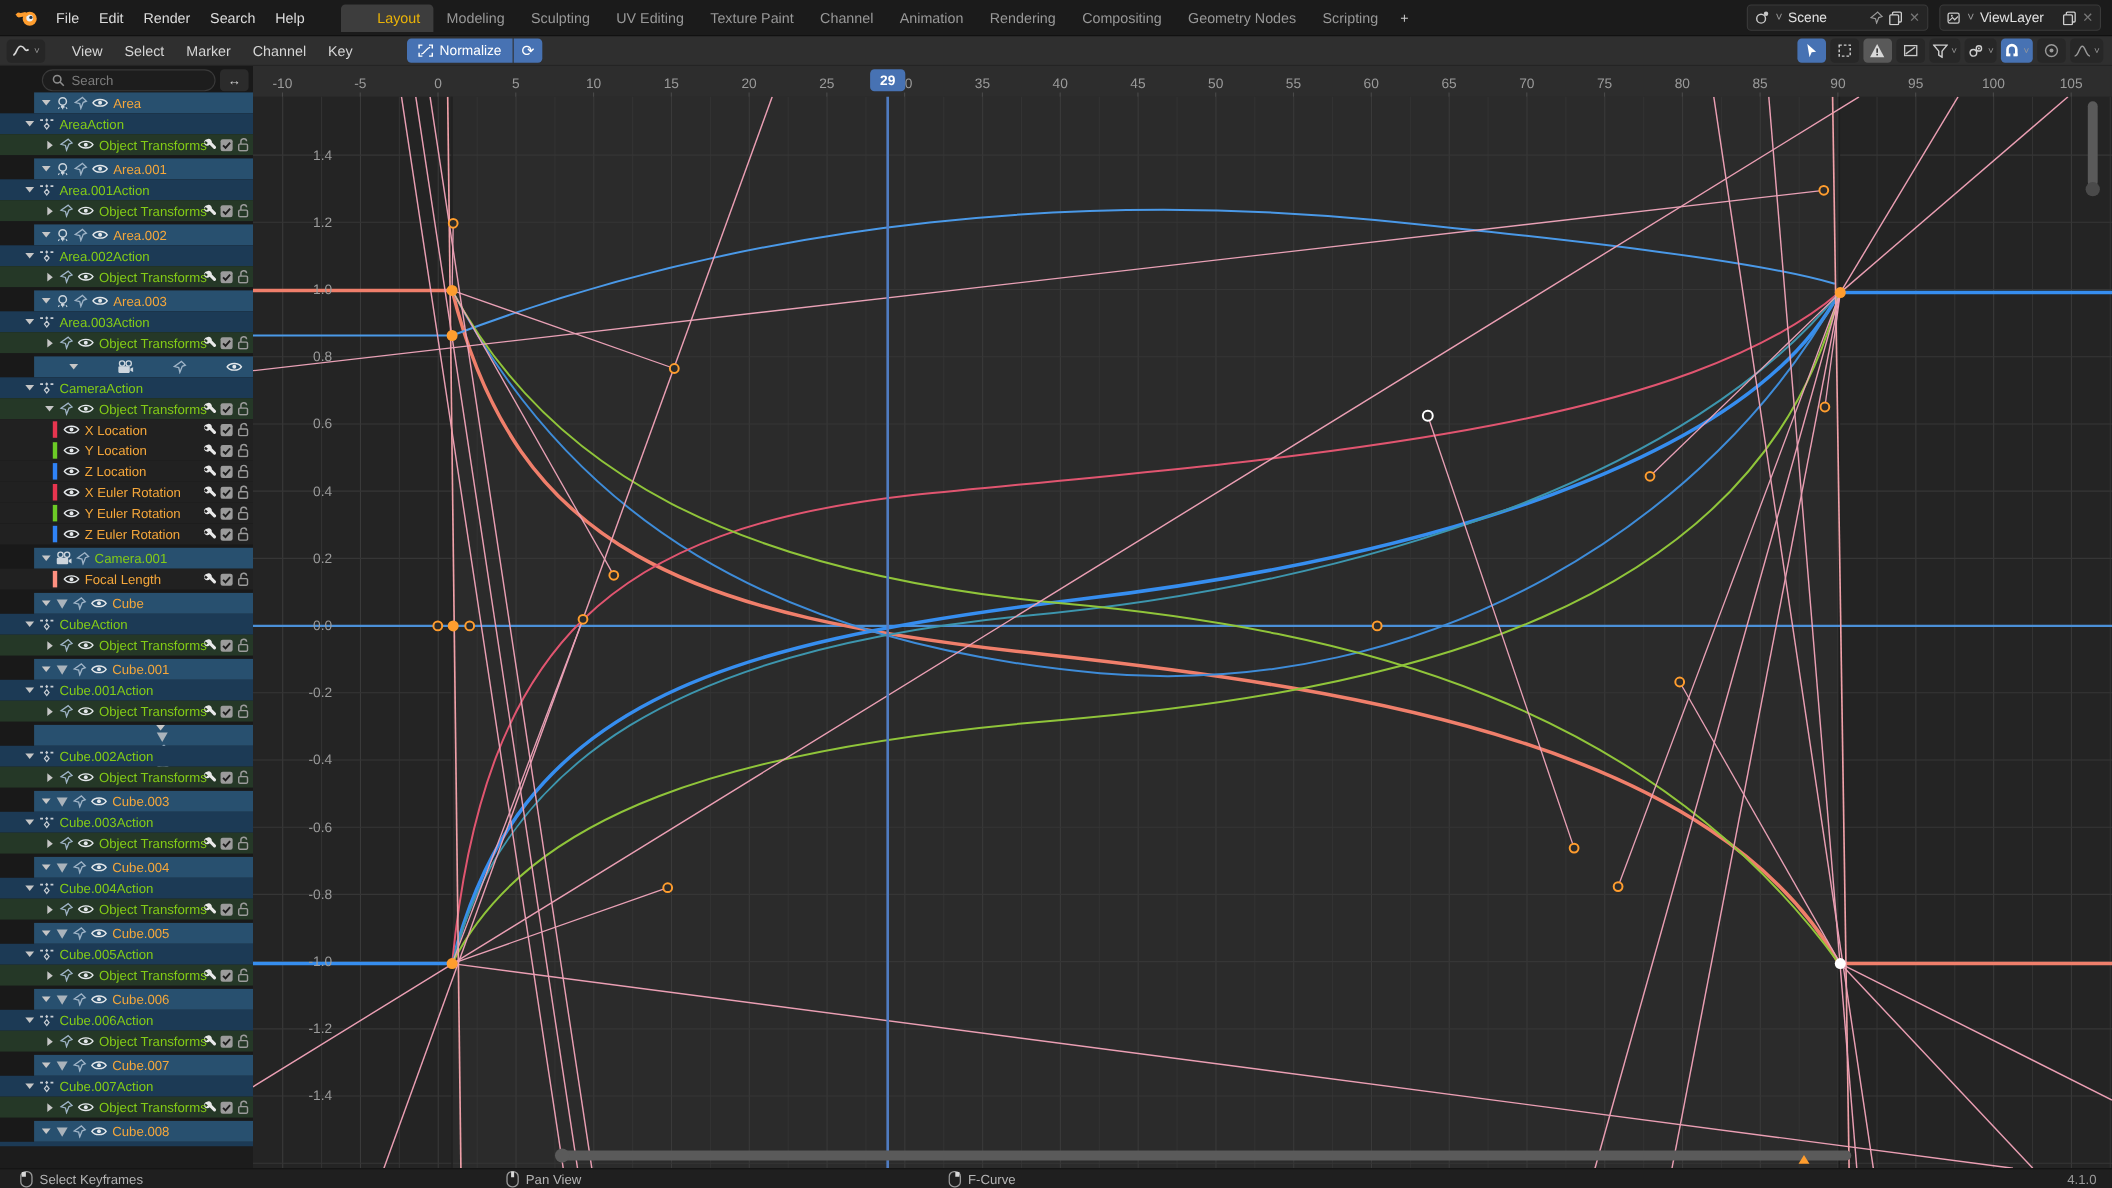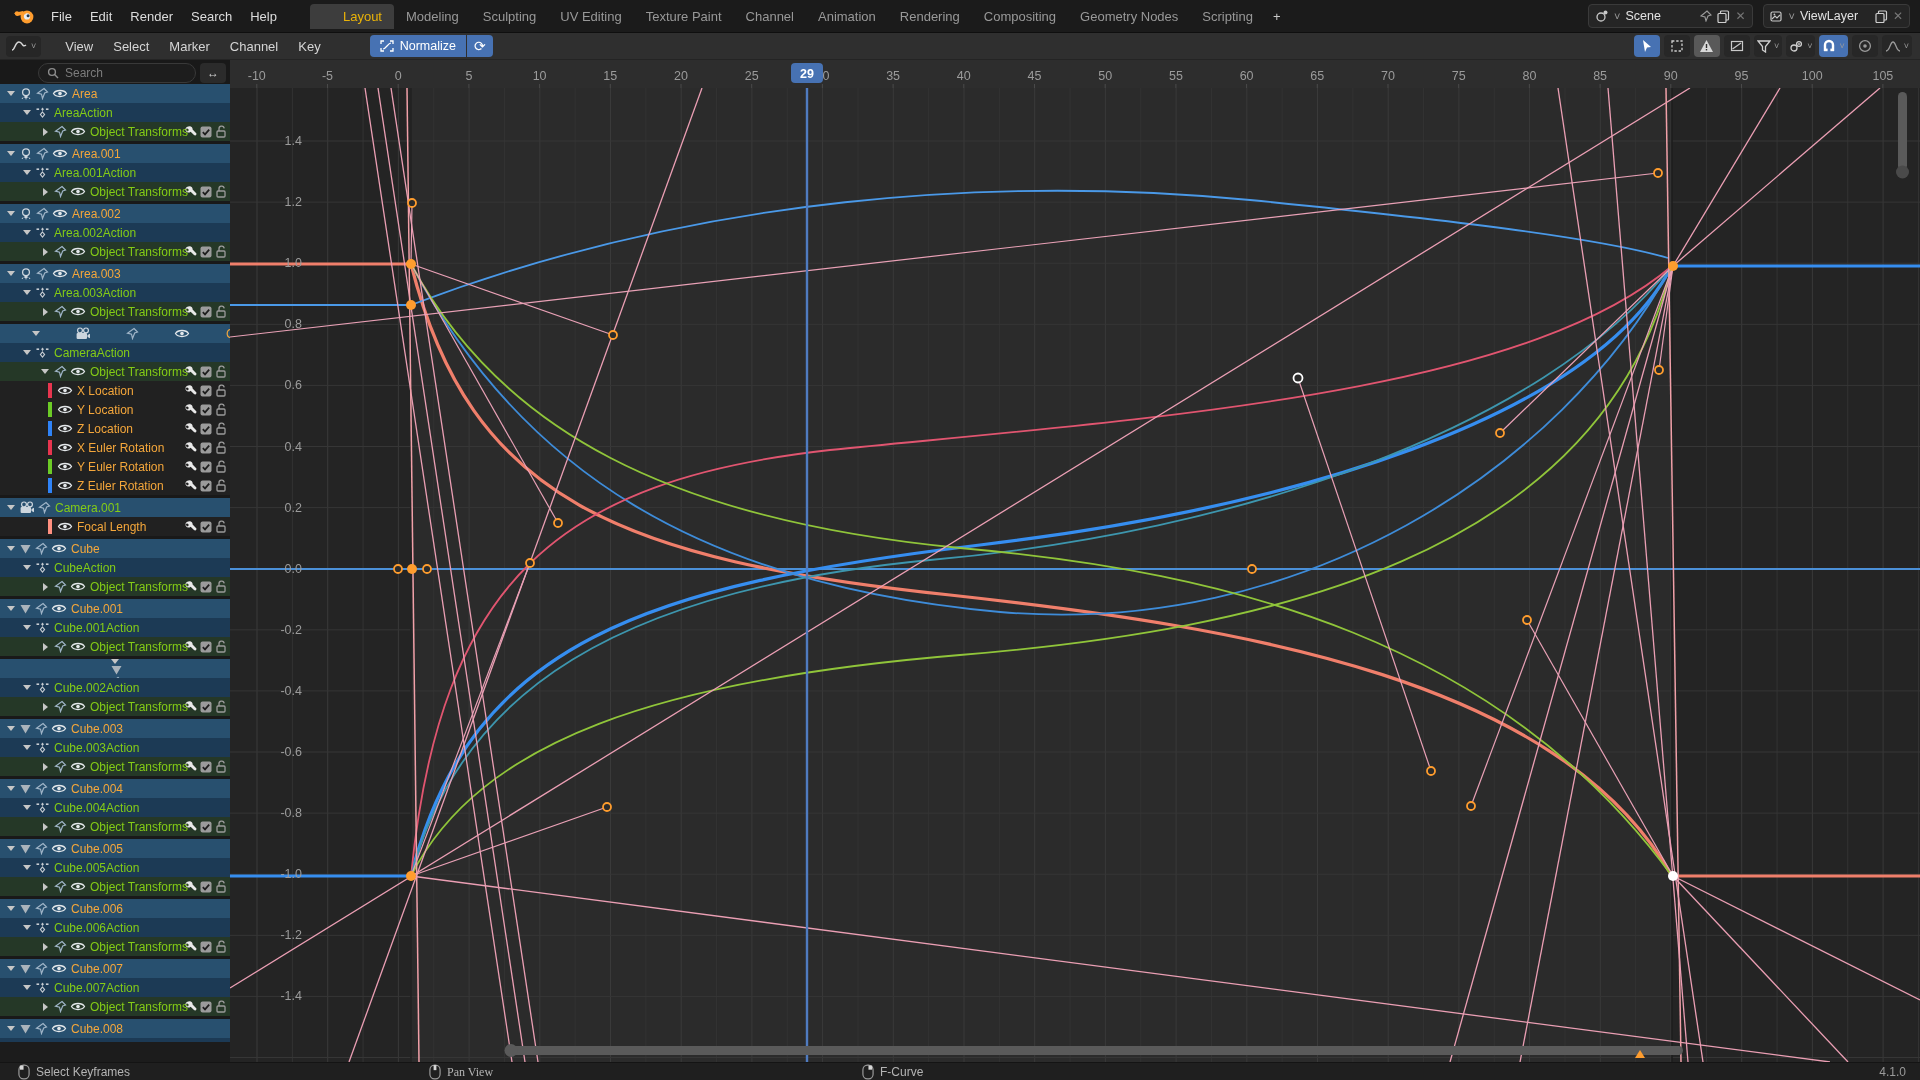--- a/index.html
+++ b/index.html
@@ -40,21 +40,21 @@
   .channel-panel { position:absolute; left:0; top:60px; width:230px; height:982px; background:#191919; overflow:hidden;padding-left:34px; }
   .search-row { display:flex; align-items:center; gap:4px; padding:3px 4px 3px 4px; height:26px; }
   .search-box { flex:1; display:flex; align-items:center; gap:6px; background:#1d1d1d;
                 border:1px solid #393939; border-radius:11px; height:20px; padding:0 8px; }
   .search-box .ph { font-size:12px; color:#7c7c7c; }
   .search-alt { width:26px; height:20px; background:#2b2b2b; border-radius:4px; color:#cfcfcf;
                 font-size:12px; display:flex; align-items:center; justify-content:center; }
   .ch-rows { position:absolute; left:0; top:24px; width:230px; }
   .ch-row { height:19px; display:flex; align-items:center; font-size:12px; position:relative; width:230px; }
   .ch-row .lbl { margin-left:4px; white-space:nowrap; }
-  .row-obj { background:#28506f; }
+  .row-obj { background:#28506f;margin-left:31px; }
   .row-act { background:#1c3a55; }
   .row-grp { background:#253827; }
   .row-fcu { background:#212121;text-align:right; }
   .lbl-active { color:#f5a73b; }
   .lbl-plain  { color:#84cc16; }
   .right-icons { position:absolute; right:3px; top:0; height:19px; display:flex; align-items:center; gap:3px; }
   .swatch { width:4px; height:15px; margin-left:2px; }
   .chev { width:10px; height:10px; display:flex; align-items:center; justify-content:center; }
   .tri-d { width:0; height:0; border-left:4px solid transparent; border-right:4px solid transparent; border-top:5px solid #c6c6c6; }
   .tri-r { width:0; height:0; border-top:4px solid transparent; border-bottom:4px solid transparent; border-left:5px solid #c6c6c6; }
@@ -1778,21 +1778,21 @@
   <div id="sb-items">
       <div class="sb-item" style="left: 18px;">
         <span class="ico">
           <svg width="12" height="16" viewBox="0 0 13 17">
             <rect x="1" y="1" width="11" height="15" rx="5" fill="none" stroke="#9a9a9a" stroke-width="1.3"></rect>
             <path d="M2 1.5 H6 V6 H2 Z" fill="#d8d8d8"></path>
           </svg>
         </span>
         <span>Select Keyframes</span>
       </div>
-      <div class="sb-item" style="left: 429px; font-family: Liberation Serif, serif;">
+      <div class="sb-item" style="left: 460px;">
         <span class="ico">
           <svg width="12" height="16" viewBox="0 0 13 17">
             <rect x="1" y="1" width="11" height="15" rx="5" fill="none" stroke="#9a9a9a" stroke-width="1.3"></rect>
             <path d="M5 1 H8 V6.5 H5 Z" fill="#d8d8d8"></path>
           </svg>
         </span>
         <span>Pan View</span>
       </div>
       <div class="sb-item" style="left: 862px;">
         <span class="ico">

